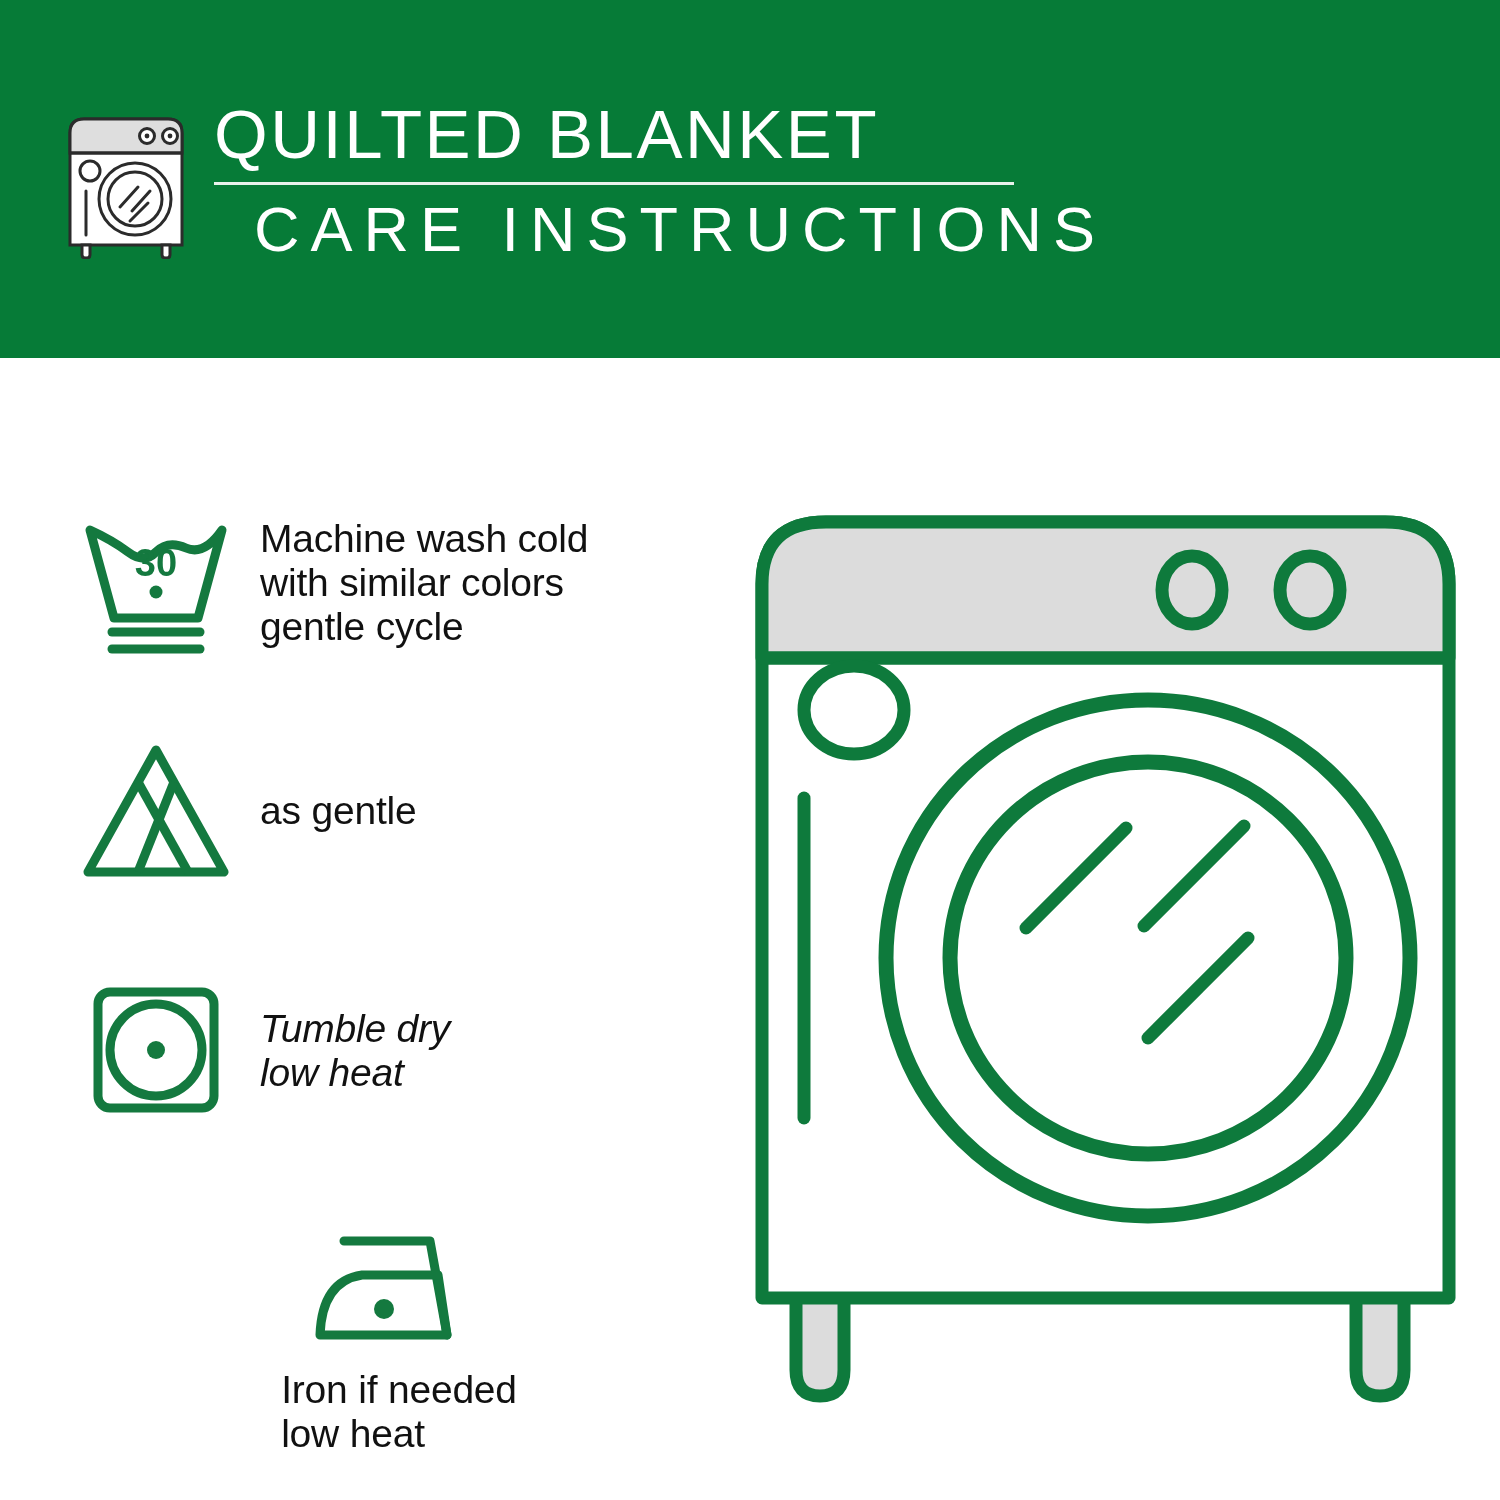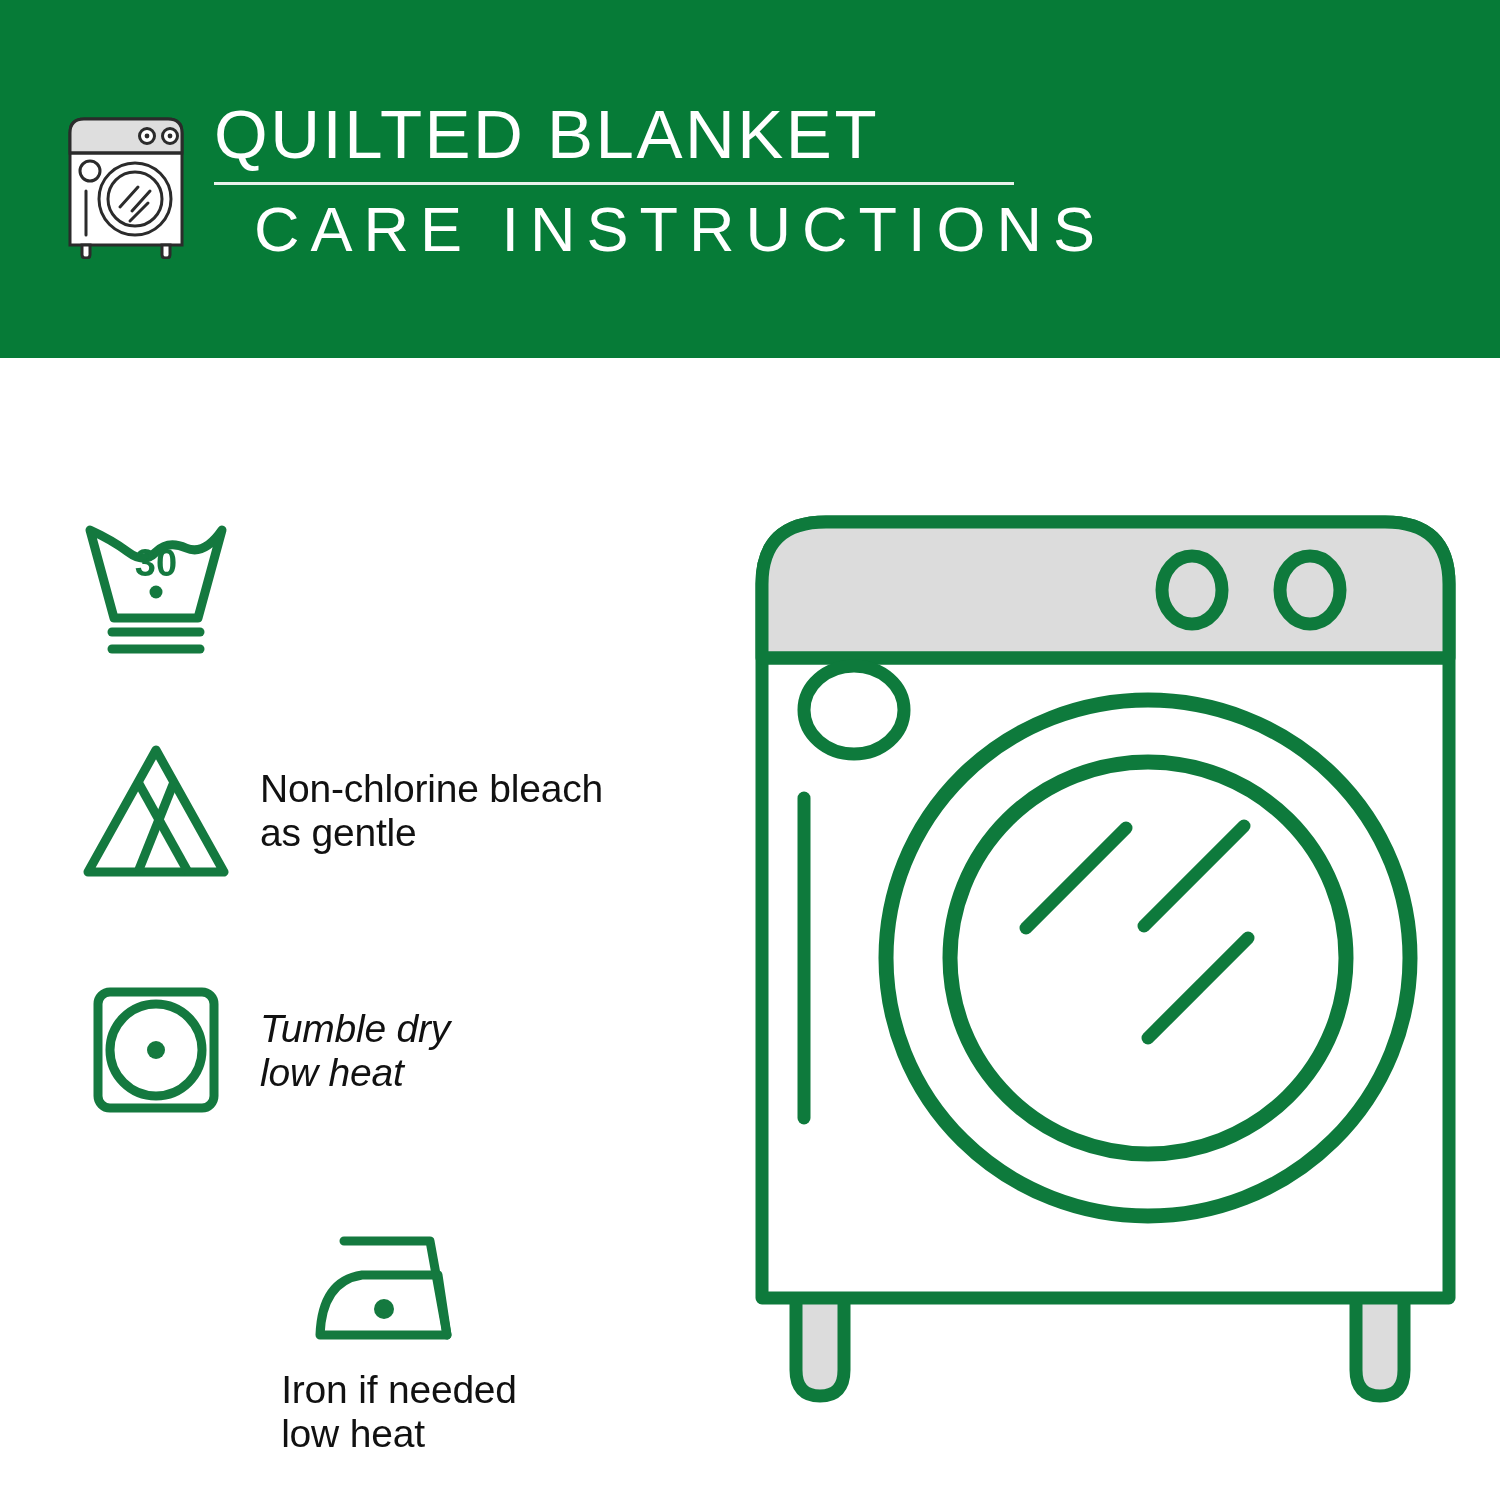--- a/index.html
+++ b/index.html
@@ -182,34 +182,38 @@
             <path d="M14 22 L38 110 L122 110 L146 22 Q128 48 110 40 Q92 32 80 44 Q68 56 52 44 Q36 32 14 22 Z" fill="none" stroke="#14793F" stroke-width="9" stroke-linejoin="round" stroke-linecap="round"></path>
 
             <text x="80" y="68" text-anchor="middle" font-family="Liberation Sans, sans-serif" font-size="38" font-weight="bold" fill="#14793F">30</text>
 
             <circle cx="80" cy="84" r="6.5" fill="#14793F"></circle>
 
             <line x1="36" y1="124" x2="124" y2="124" stroke="#14793F" stroke-width="9" stroke-linecap="round"></line>
             <line x1="36" y1="141" x2="124" y2="141" stroke="#14793F" stroke-width="9" stroke-linecap="round"></line>
           </svg>
         </div>
+        <div class="care-text">
+          <div>Machine wash cold</div>
+          <div>with similar colors</div>
+          <div>gentle cycle</div>
+        </div>
       </div>
 
       <div class="care-row" style="top:228px;">
         <div class="care-symbol">
           <svg viewBox="0 0 160 150" width="160" height="150">
 
             <path d="M80 14 L148 136 L12 136 Z" fill="none" stroke="#14793F" stroke-width="9" stroke-linejoin="round"></path>
 
             <line x1="62" y1="46" x2="112" y2="136" stroke="#14793F" stroke-width="9" stroke-linecap="butt"></line>
             <line x1="98" y1="46" x2="62" y2="136" stroke="#14793F" stroke-width="9" stroke-linecap="butt"></line>
           </svg>
         </div>
         <div class="care-text">
-          <div>Non-chlorine bleach</div>
           <div>as gentle</div>
         </div>
       </div>
 
       <div class="care-row" style="top:468px;font-style:italic;">
         <div class="care-symbol">
           <svg viewBox="0 0 160 150" width="160" height="150">
             <rect x="22" y="16" width="116" height="116" rx="12" ry="12" fill="none" stroke="#14793F" stroke-width="9"></rect>
             <circle cx="80" cy="74" r="46" fill="none" stroke="#14793F" stroke-width="9"></circle>
             <circle cx="80" cy="74" r="9" fill="#14793F"></circle>

